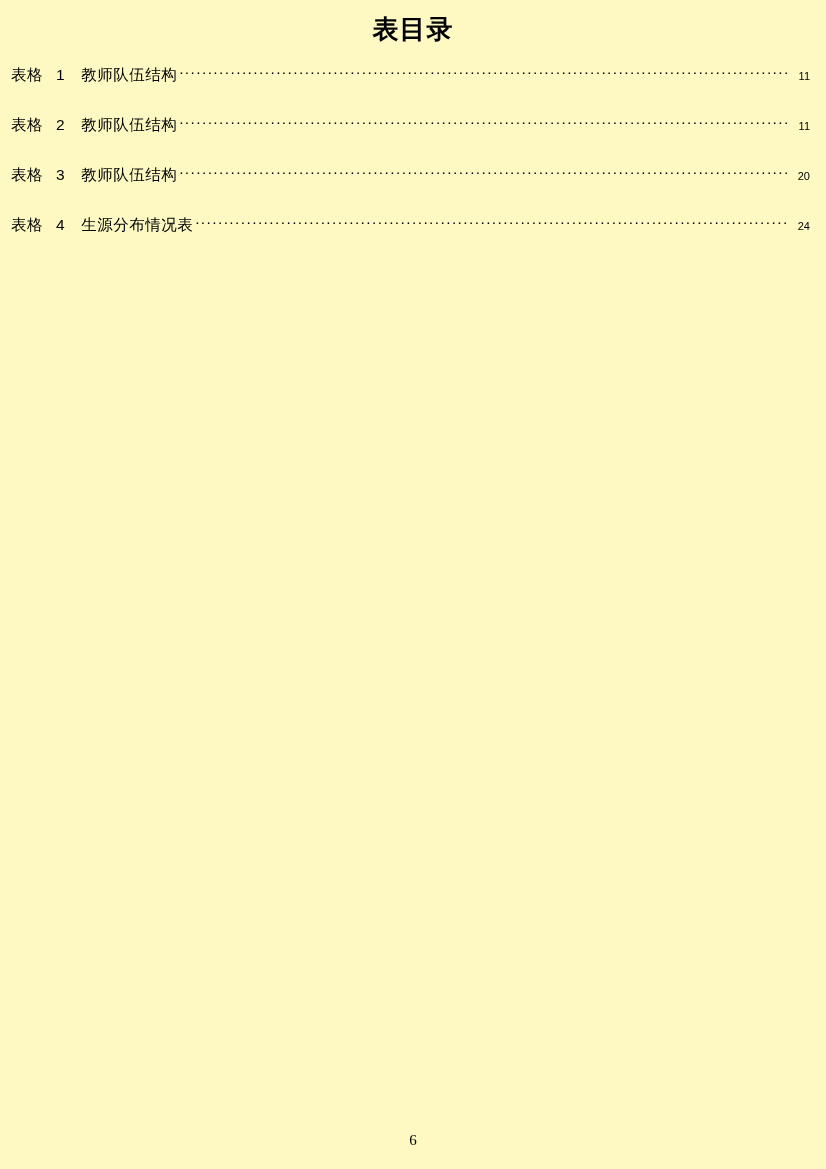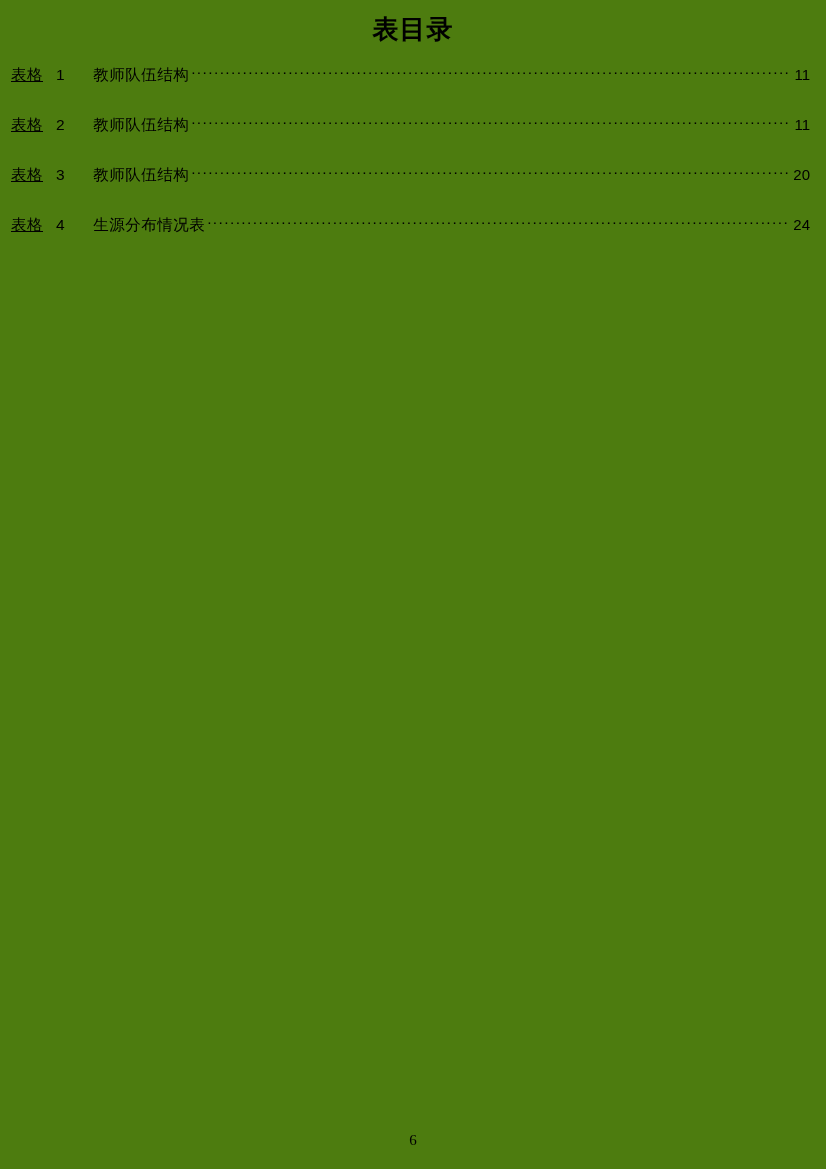--- a/index.html
+++ b/index.html
@@ -9,21 +9,21 @@
   }
   body {
     font-family: "Liberation Sans", sans-serif;
     color: #000000;
   }
   .page {
     position: relative;
     width: 826px;
     height: 1169px;
     box-sizing: border-box;
-    background: #4d7c0f;
+    background: #fef9c3;
     overflow: hidden;
   }
   .doc-title {
     font-family: "Liberation Serif", serif;
     font-weight: bold;
     font-size: 26px;
     text-align: center;
     letter-spacing: 1px;
     margin: 0;
     padding-top: 13px;
@@ -38,30 +38,29 @@
     align-items: baseline;
     font-size: 15.5px;
     line-height: 22px;
     height: 22px;
     margin-bottom: 28px;
     white-space: nowrap;
   }
   .entry-label {
     flex: 0 0 auto;
     letter-spacing: 0.5px;
-    text-decoration: underline;
   }
   .entry-num {
     flex: 0 0 auto;
     margin-left: 13px;
     letter-spacing: 0.5px;
   }
   .entry-text {
     flex: 0 0 auto;
-    margin-left: 28px;
+    margin-left: 16px;
     letter-spacing: 0.5px;
   }
   .leader {
     flex: 1 1 auto;
     overflow: hidden;
     margin: 0 1px 0 2px;
     position: relative;
     height: 16px;
   }
   .leader::before {
@@ -69,21 +68,21 @@
     position: absolute;
     left: 0;
     bottom: 0;
     font-size: 15.5px;
     letter-spacing: 1.4px;
     color: #000;
     white-space: nowrap;
   }
   .entry-page {
     flex: 0 0 auto;
-    font-size: 15px;
+    font-size: 11px;
     text-align: right;
     min-width: 20px;
   }
   .page-number {
     position: absolute;
     left: 0;
     right: 0;
     bottom: 20px;
     text-align: center;
     font-family: "Liberation Serif", serif;

